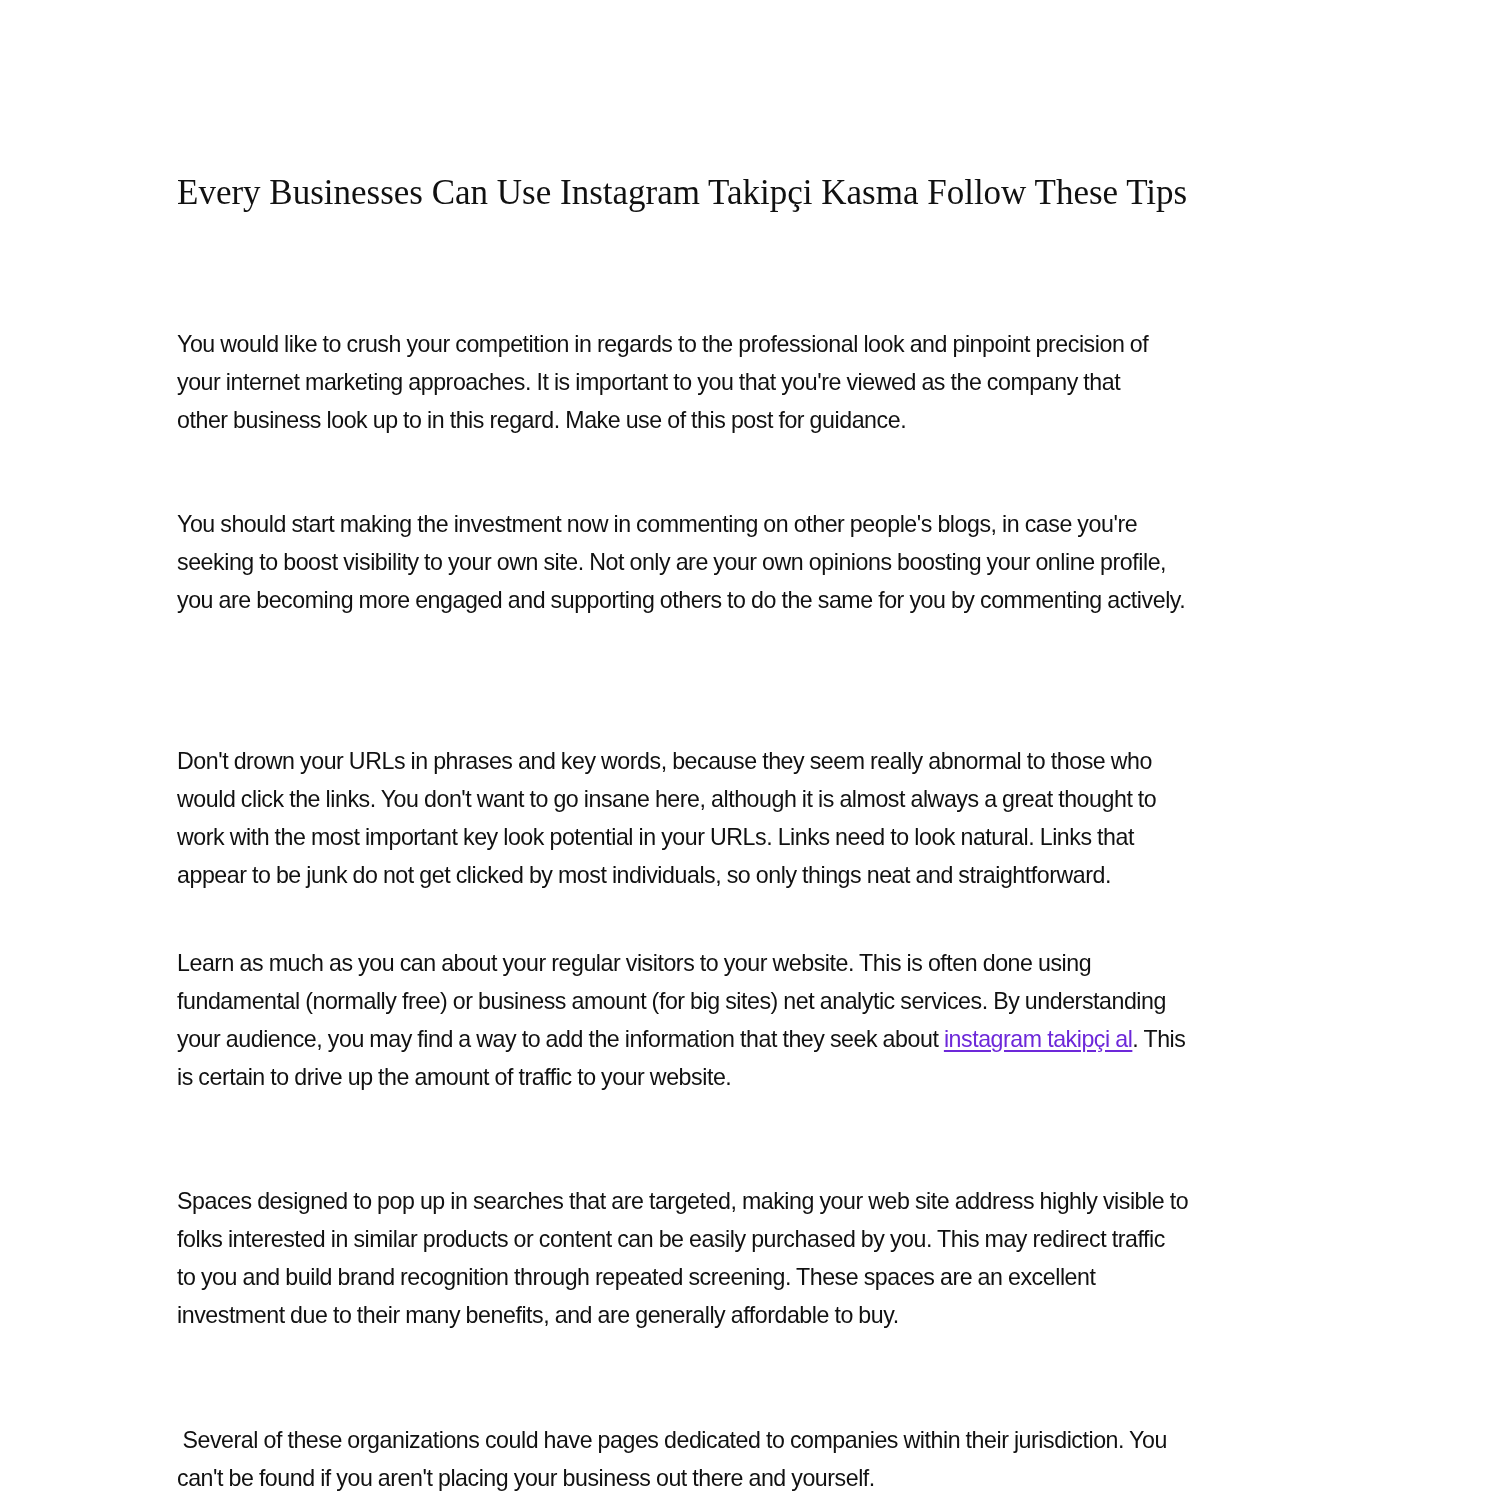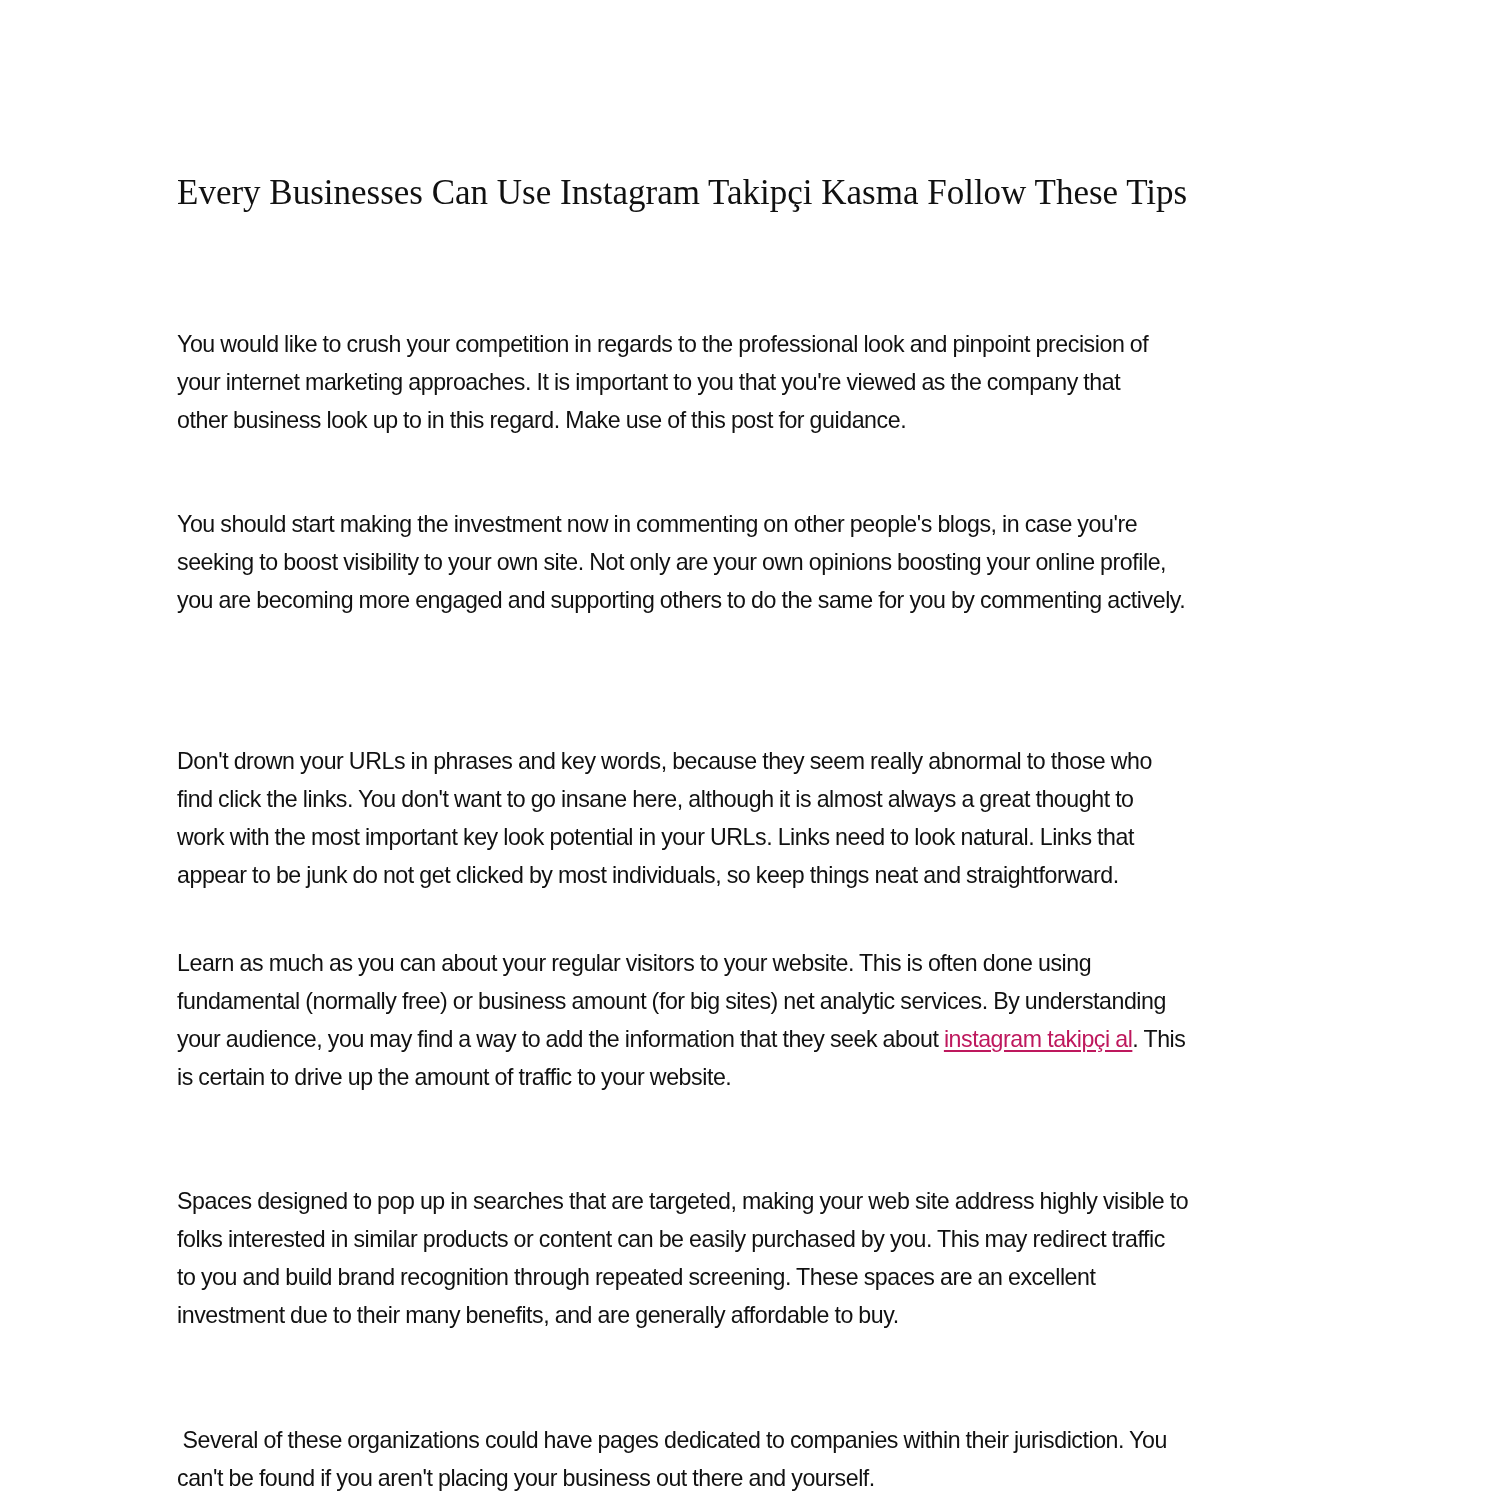--- a/index.html
+++ b/index.html
@@ -72,29 +72,29 @@
   </div>
 
   <div class="para" id="p2">
     <span class="line">You should start making the investment now in commenting on other people's blogs, in case you're</span>
     <span class="line">seeking to boost visibility to your own site. Not only are your own opinions boosting your online profile,</span>
     <span class="line">you are becoming more engaged and supporting others to do the same for you by commenting actively.</span>
   </div>
 
   <div class="para" id="p3">
     <span class="line">Don't drown your URLs in phrases and key words, because they seem really abnormal to those who</span>
-    <span class="line">find click the links. You don't want to go insane here, although it is almost always a great thought to</span>
+    <span class="line">would click the links. You don't want to go insane here, although it is almost always a great thought to</span>
     <span class="line">work with the most important key look potential in your URLs. Links need to look natural. Links that</span>
-    <span class="line">appear to be junk do not get clicked by most individuals, so keep things neat and straightforward.</span>
+    <span class="line">appear to be junk do not get clicked by most individuals, so only things neat and straightforward.</span>
   </div>
 
   <div class="para" id="p4">
     <span class="line">Learn as much as you can about your regular visitors to your website. This is often done using</span>
     <span class="line">fundamental (normally free) or business amount (for big sites) net analytic services. By understanding</span>
-    <span class="line"><span style="white-space:pre;text-align:right;">your audience, you may find a way to add the information that they seek about </span><a class="link" style="color: #be185d;">instagram takipçi al</a><span>. This</span></span>
+    <span class="line"><span style="white-space:pre;text-align:right;">your audience, you may find a way to add the information that they seek about </span><a class="link" style="color: #6d28d9;">instagram takipçi al</a><span>. This</span></span>
     <span class="line">is certain to drive up the amount of traffic to your website.</span>
   </div>
 
   <div class="para" id="p5">
     <span class="line">Spaces designed to pop up in searches that are targeted, making your web site address highly visible to</span>
     <span class="line">folks interested in similar products or content can be easily purchased by you. This may redirect traffic</span>
     <span class="line">to you and build brand recognition through repeated screening. These spaces are an excellent</span>
     <span class="line">investment due to their many benefits, and are generally affordable to buy.</span>
   </div>
 

